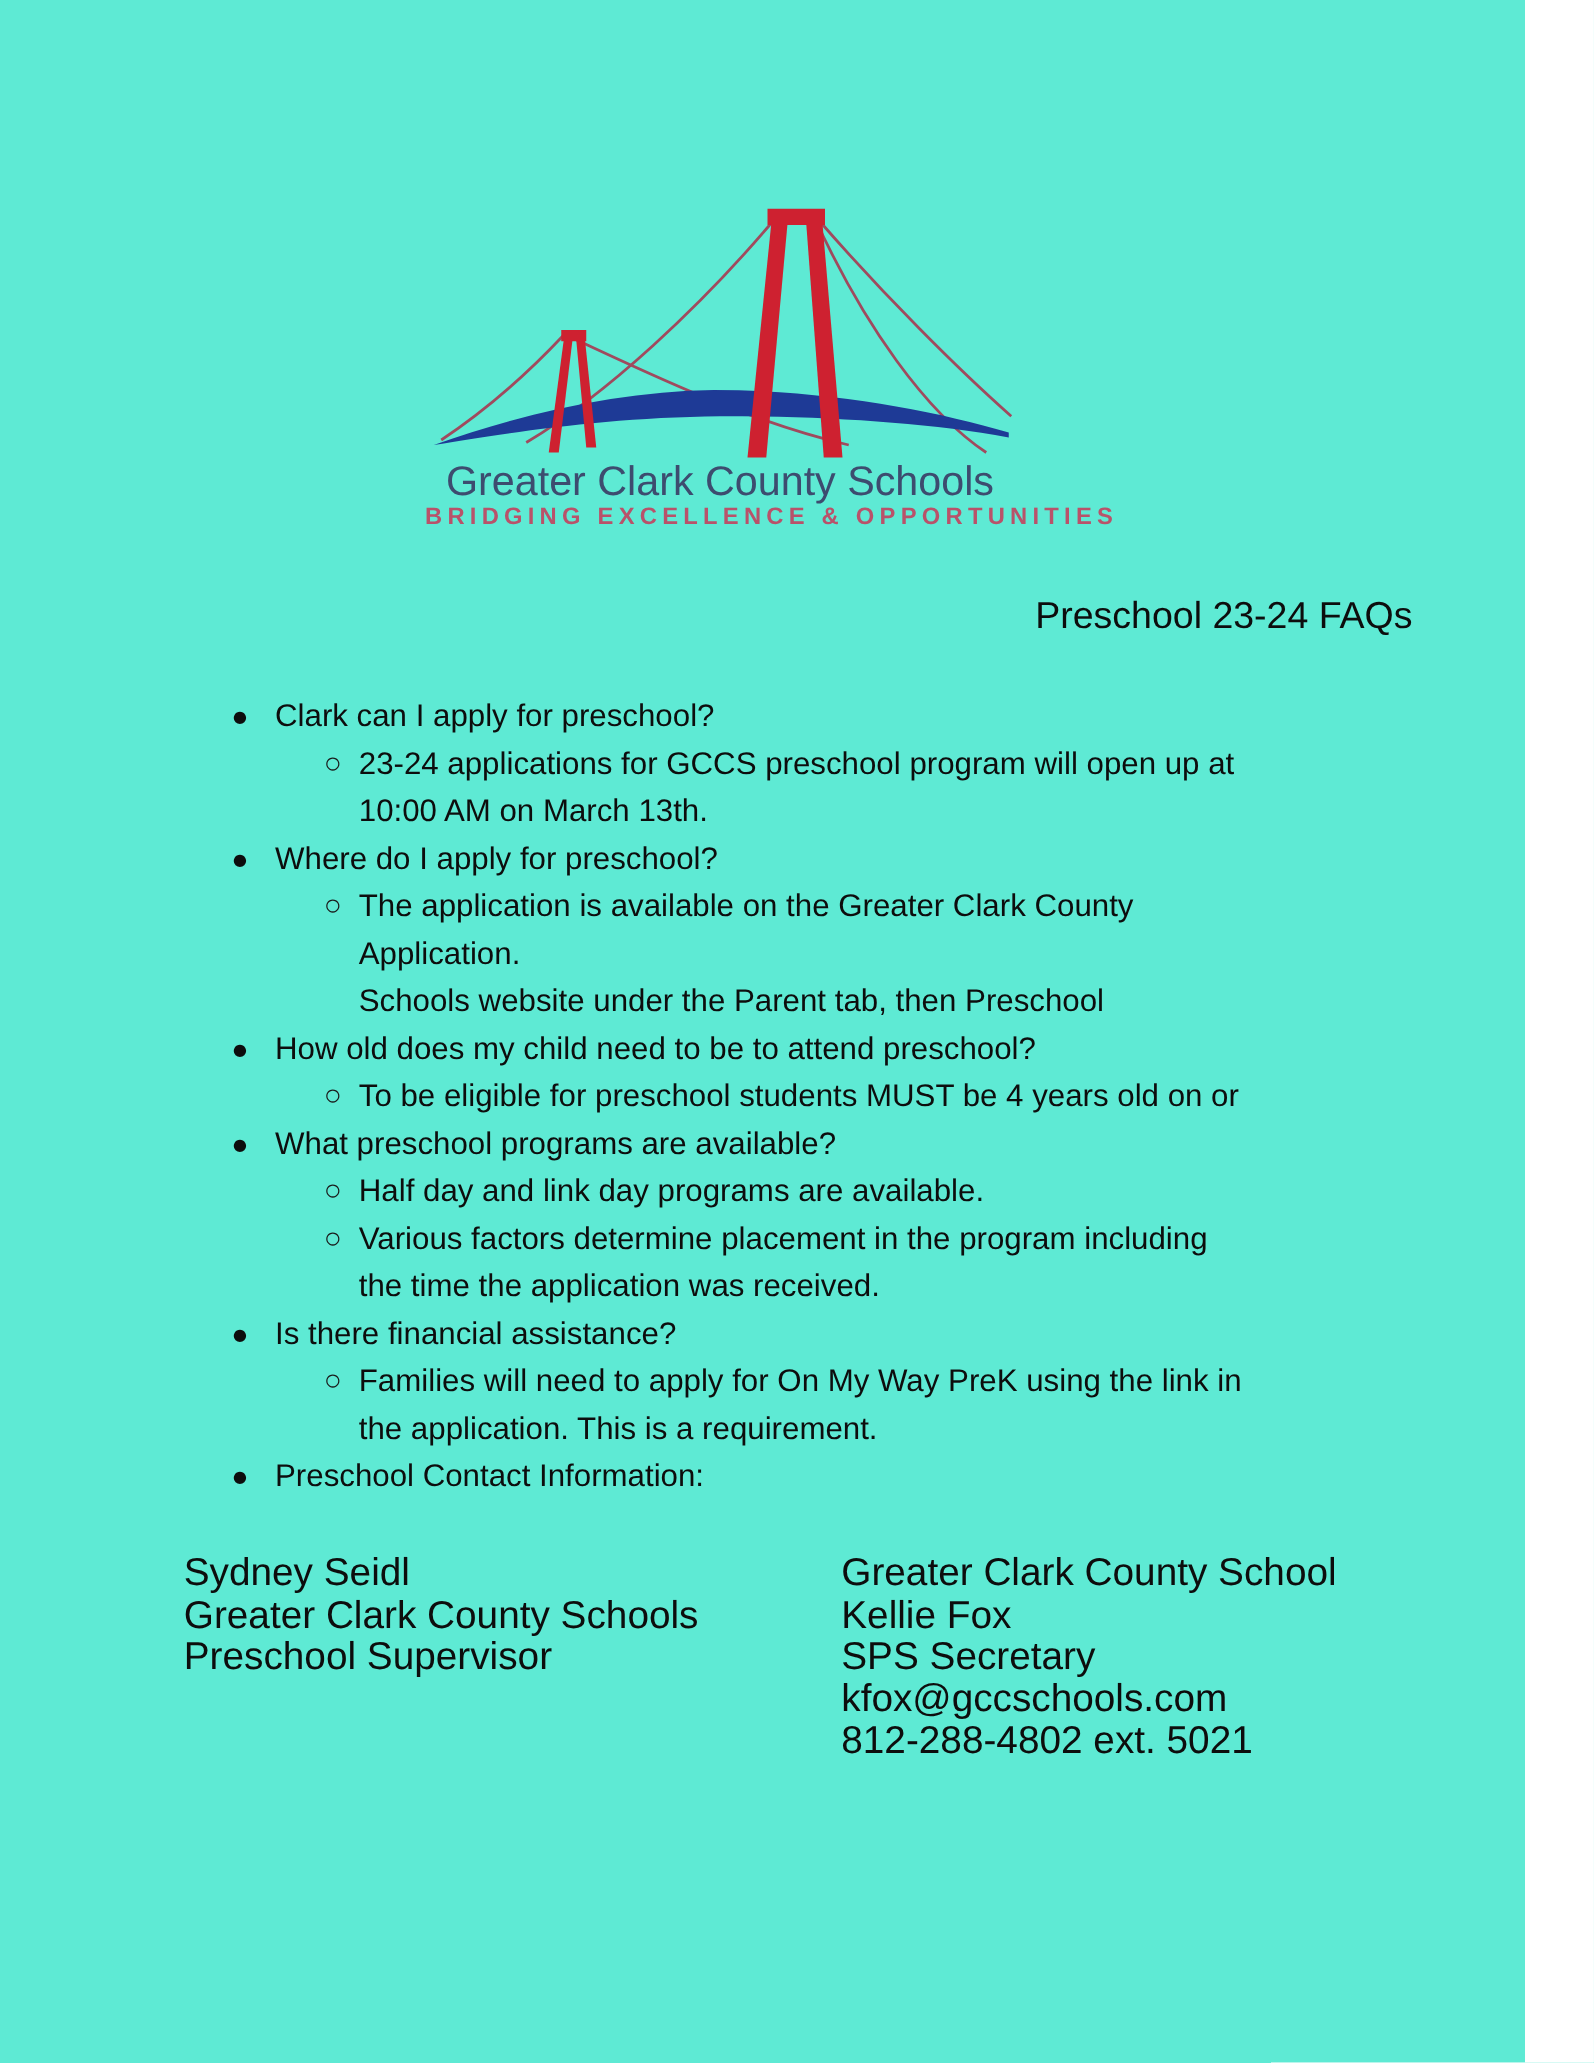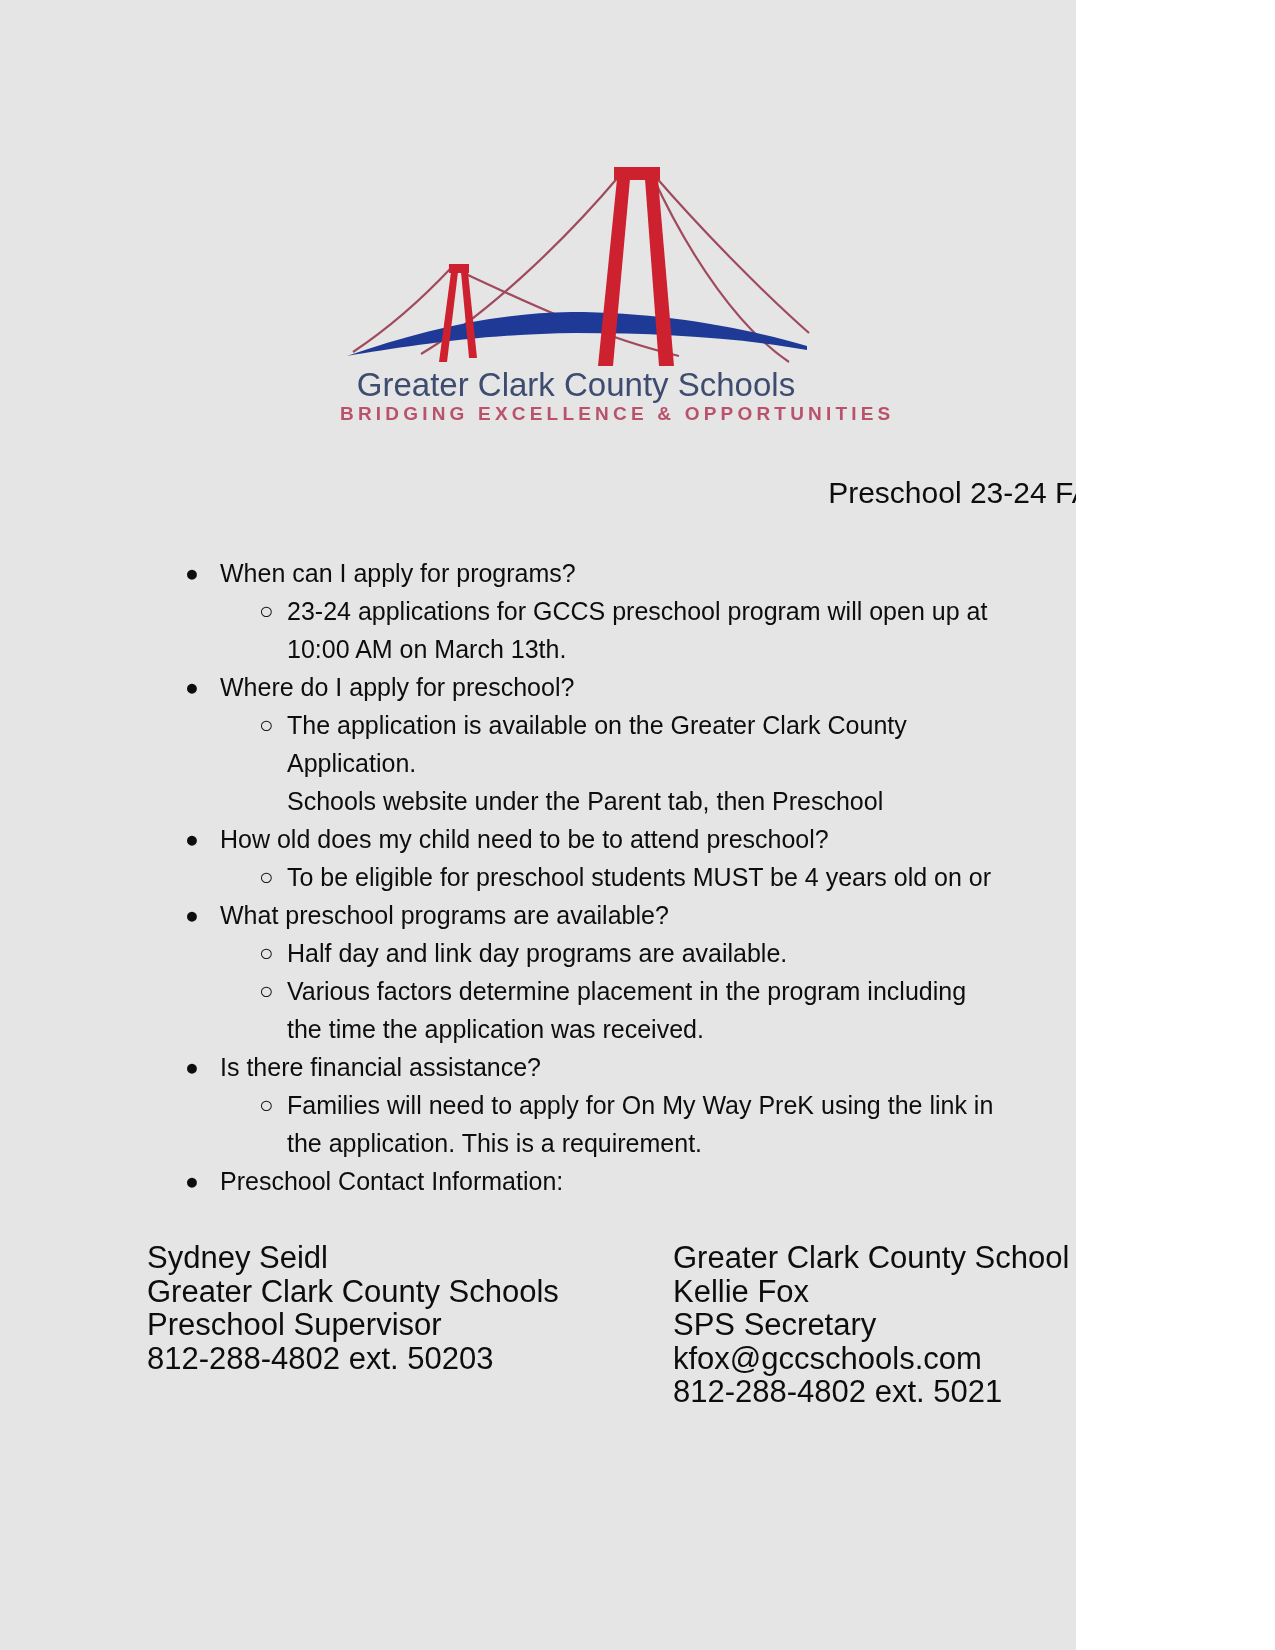--- a/index.html
+++ b/index.html
@@ -1,17 +1,17 @@
 <!DOCTYPE html>
 <html><head>
 <meta charset="utf-8">
 <style>
   html,body { margin:0; padding:0; background:#ffffff; }
   #page {
-    position:relative; width:1076px; height:1650px; background:#e5e5e5;
+    position:relative; width:1220px; height:1650px; background:#5eead4;
     font-family:"Liberation Sans", sans-serif; color:#0d0d0d; overflow:hidden;
   }
 
   
   #logo { position:absolute; left:340px; top:145px; width:472px; height:300px; }
   #bridge-svg { position:absolute; left:0; top:0; }
   #org-name {
     position:absolute; left:0; top:221px; width:472px; text-align:center;
     font-size:33px; line-height:38px; color:#3d4c6f; letter-spacing:0px; white-space:nowrap;
   }
@@ -75,21 +75,21 @@
     <div id="org-name">Greater Clark County Schools</div>
     <div id="tagline">BRIDGING EXCELLENCE &amp; OPPORTUNITIES</div>
   </div>
 
   <div id="doc-title">Preschool 23-24 FAQs</div>
 
   <div id="faq">
 
     <div class="row">
       <span class="b1">●</span>
-      <span class="qt">When can I apply for programs?</span>
+      <span class="qt">Clark can I apply for preschool?</span>
     </div>
     <div class="row">
       <span class="b2">○</span>
       <span class="at">23-24 applications for GCCS preschool program will open up at</span>
     </div>
     <div class="row">
       <span class="at">10:00 AM on March 13th.</span>
     </div>
 
     <div class="row">
@@ -149,21 +149,20 @@
       <span class="qt">Preschool Contact Information:</span>
     </div>
 
   </div>
 
   <div id="contacts">
     <div class="contact-col left">
       <div>Sydney Seidl</div>
       <div>Greater Clark County Schools</div>
       <div>Preschool Supervisor</div>
-      <div>812-288-4802 ext. 50203</div>
     </div>
     <div class="contact-col right">
       <div>Greater Clark County School</div>
       <div>Kellie Fox</div>
       <div>SPS Secretary</div>
       <div>kfox@gccschools.com</div>
       <div>812-288-4802 ext. 5021</div>
     </div>
   </div>
 

